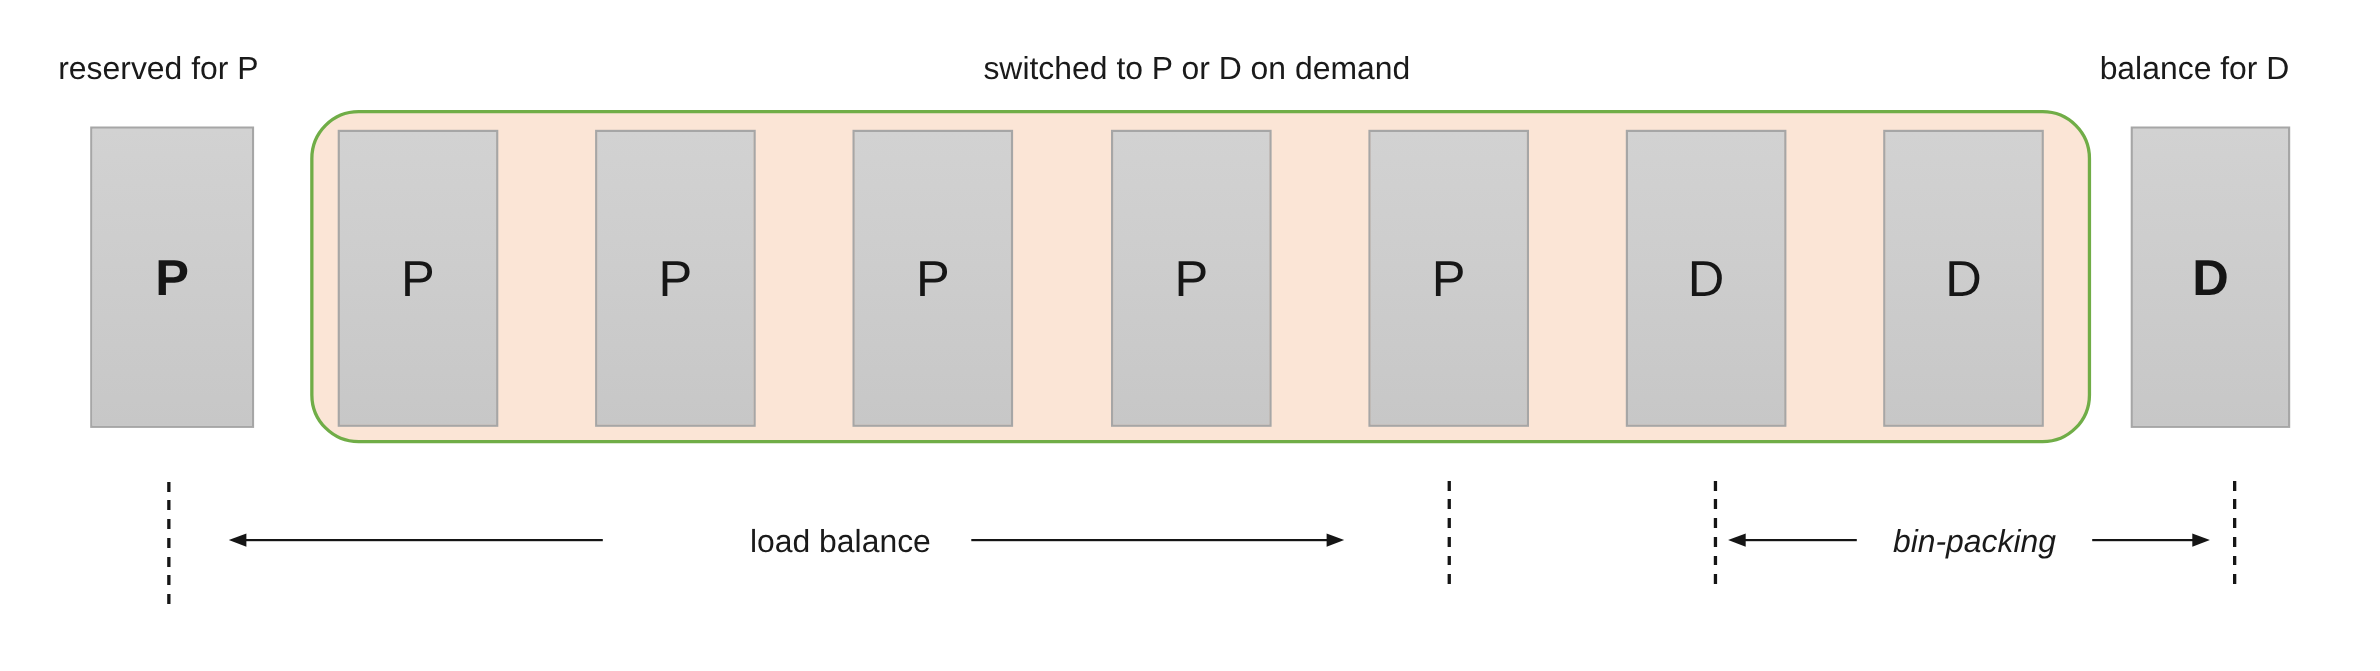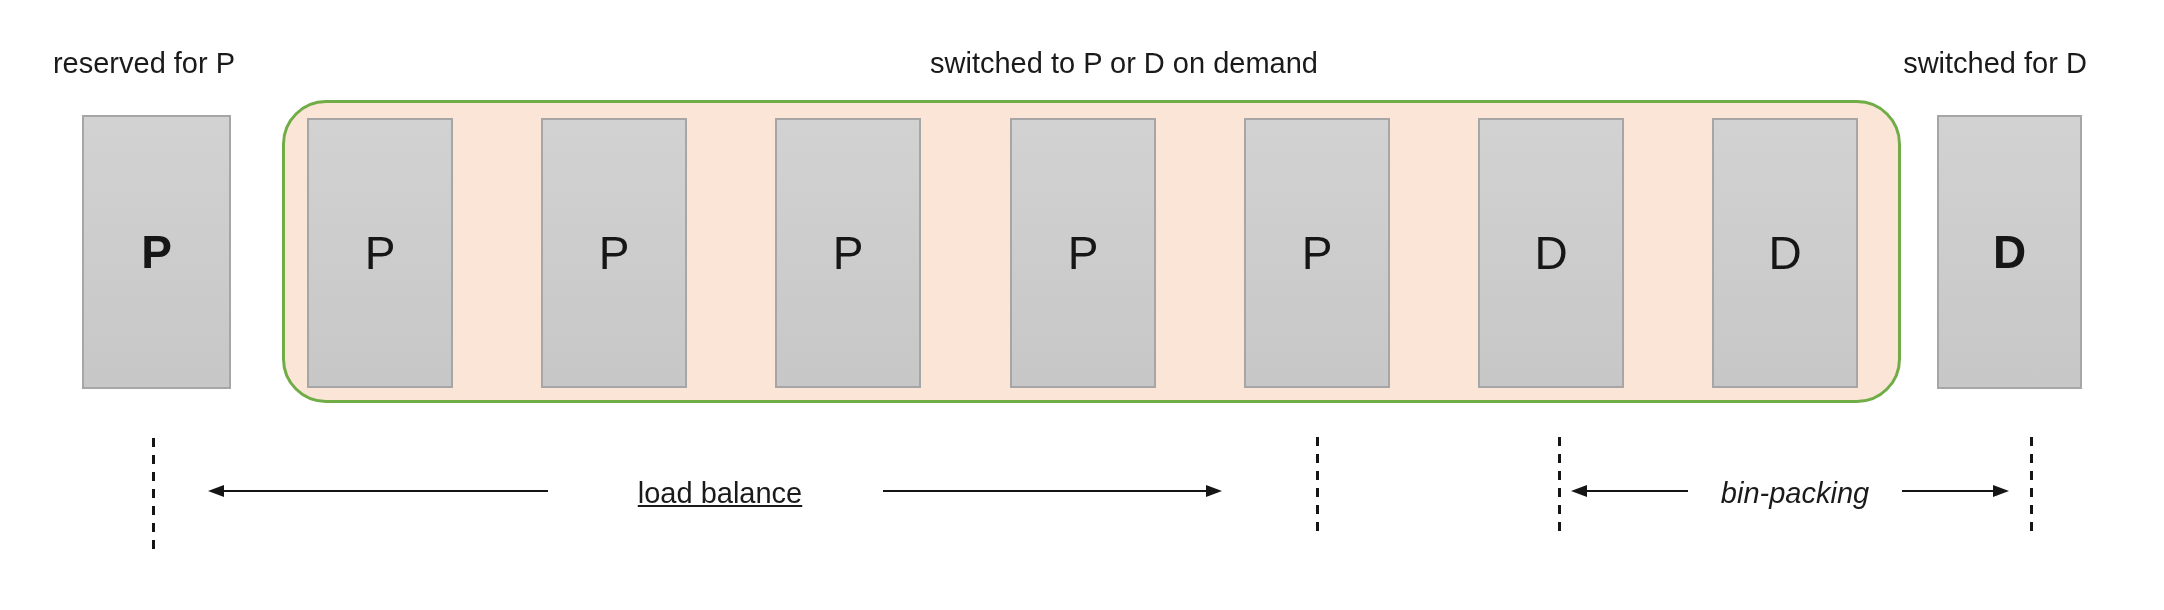--- a/index.html
+++ b/index.html
@@ -94,22 +94,22 @@
     white-space: nowrap;
     color: #1a1a1a;
   }
 </style>
 </head>
 <body>
 
 <div class="canvas">
 
   <div class="top-label" style="left:144px;">reserved for P</div>
-  <div class="top-label" style="left:1124px;">switched to P or D on demand</div>
-  <div class="top-label" style="left:1995px;">switched for D</div>
+  <div class="top-label" style="left:1088px;">switched to P or D on demand</div>
+  <div class="top-label" style="left:1995px;">balance for D</div>
 
   <div class="pool"></div>
 
   <div class="node reserved" style="left:82px; top:115px; width:149px; height:274px;">
     <span>P</span>
   </div>
 
   <div class="node pool-node" style="left:307px; top:118px; width:146px; height:270px;">
     <span>P</span>
   </div>
@@ -138,21 +138,21 @@
 
   <div class="dashed-line" style="left:152px; top:438px; height:114px;"></div>
   <div class="dashed-line" style="left:1316px; top:437px; height:101px;"></div>
   <div class="dashed-line" style="left:1558px; top:437px; height:101px;"></div>
   <div class="dashed-line" style="left:2030px; top:437px; height:98px;"></div>
 
   <div class="arrow point-left" style="left:208px; top:485px; width:340px;">
     <div class="head"></div>
     <div class="shaft"></div>
   </div>
-  <div class="mid-label" style="left:720px;text-decoration:underline;">load balance</div>
+  <div class="mid-label" style="left:764px;">load balance</div>
   <div class="arrow point-right" style="left:883px; top:485px; width:339px;">
     <div class="shaft"></div>
     <div class="head"></div>
   </div>
 
   <div class="arrow point-left" style="left:1571px; top:485px; width:117px;">
     <div class="head"></div>
     <div class="shaft"></div>
   </div>
   <div class="mid-label" style="left:1795px;font-style:italic;">bin-packing</div>

